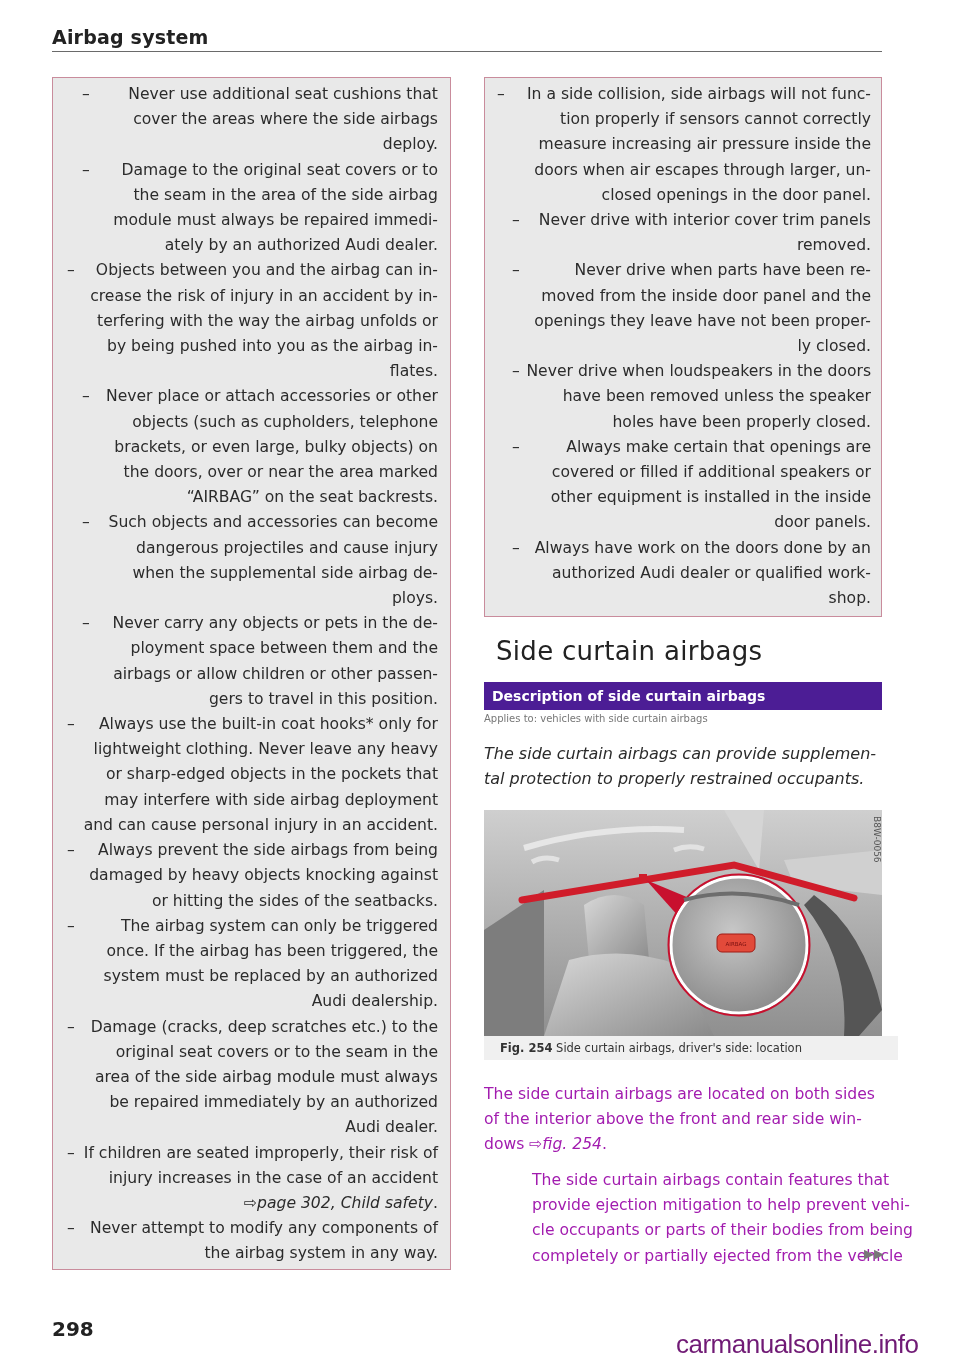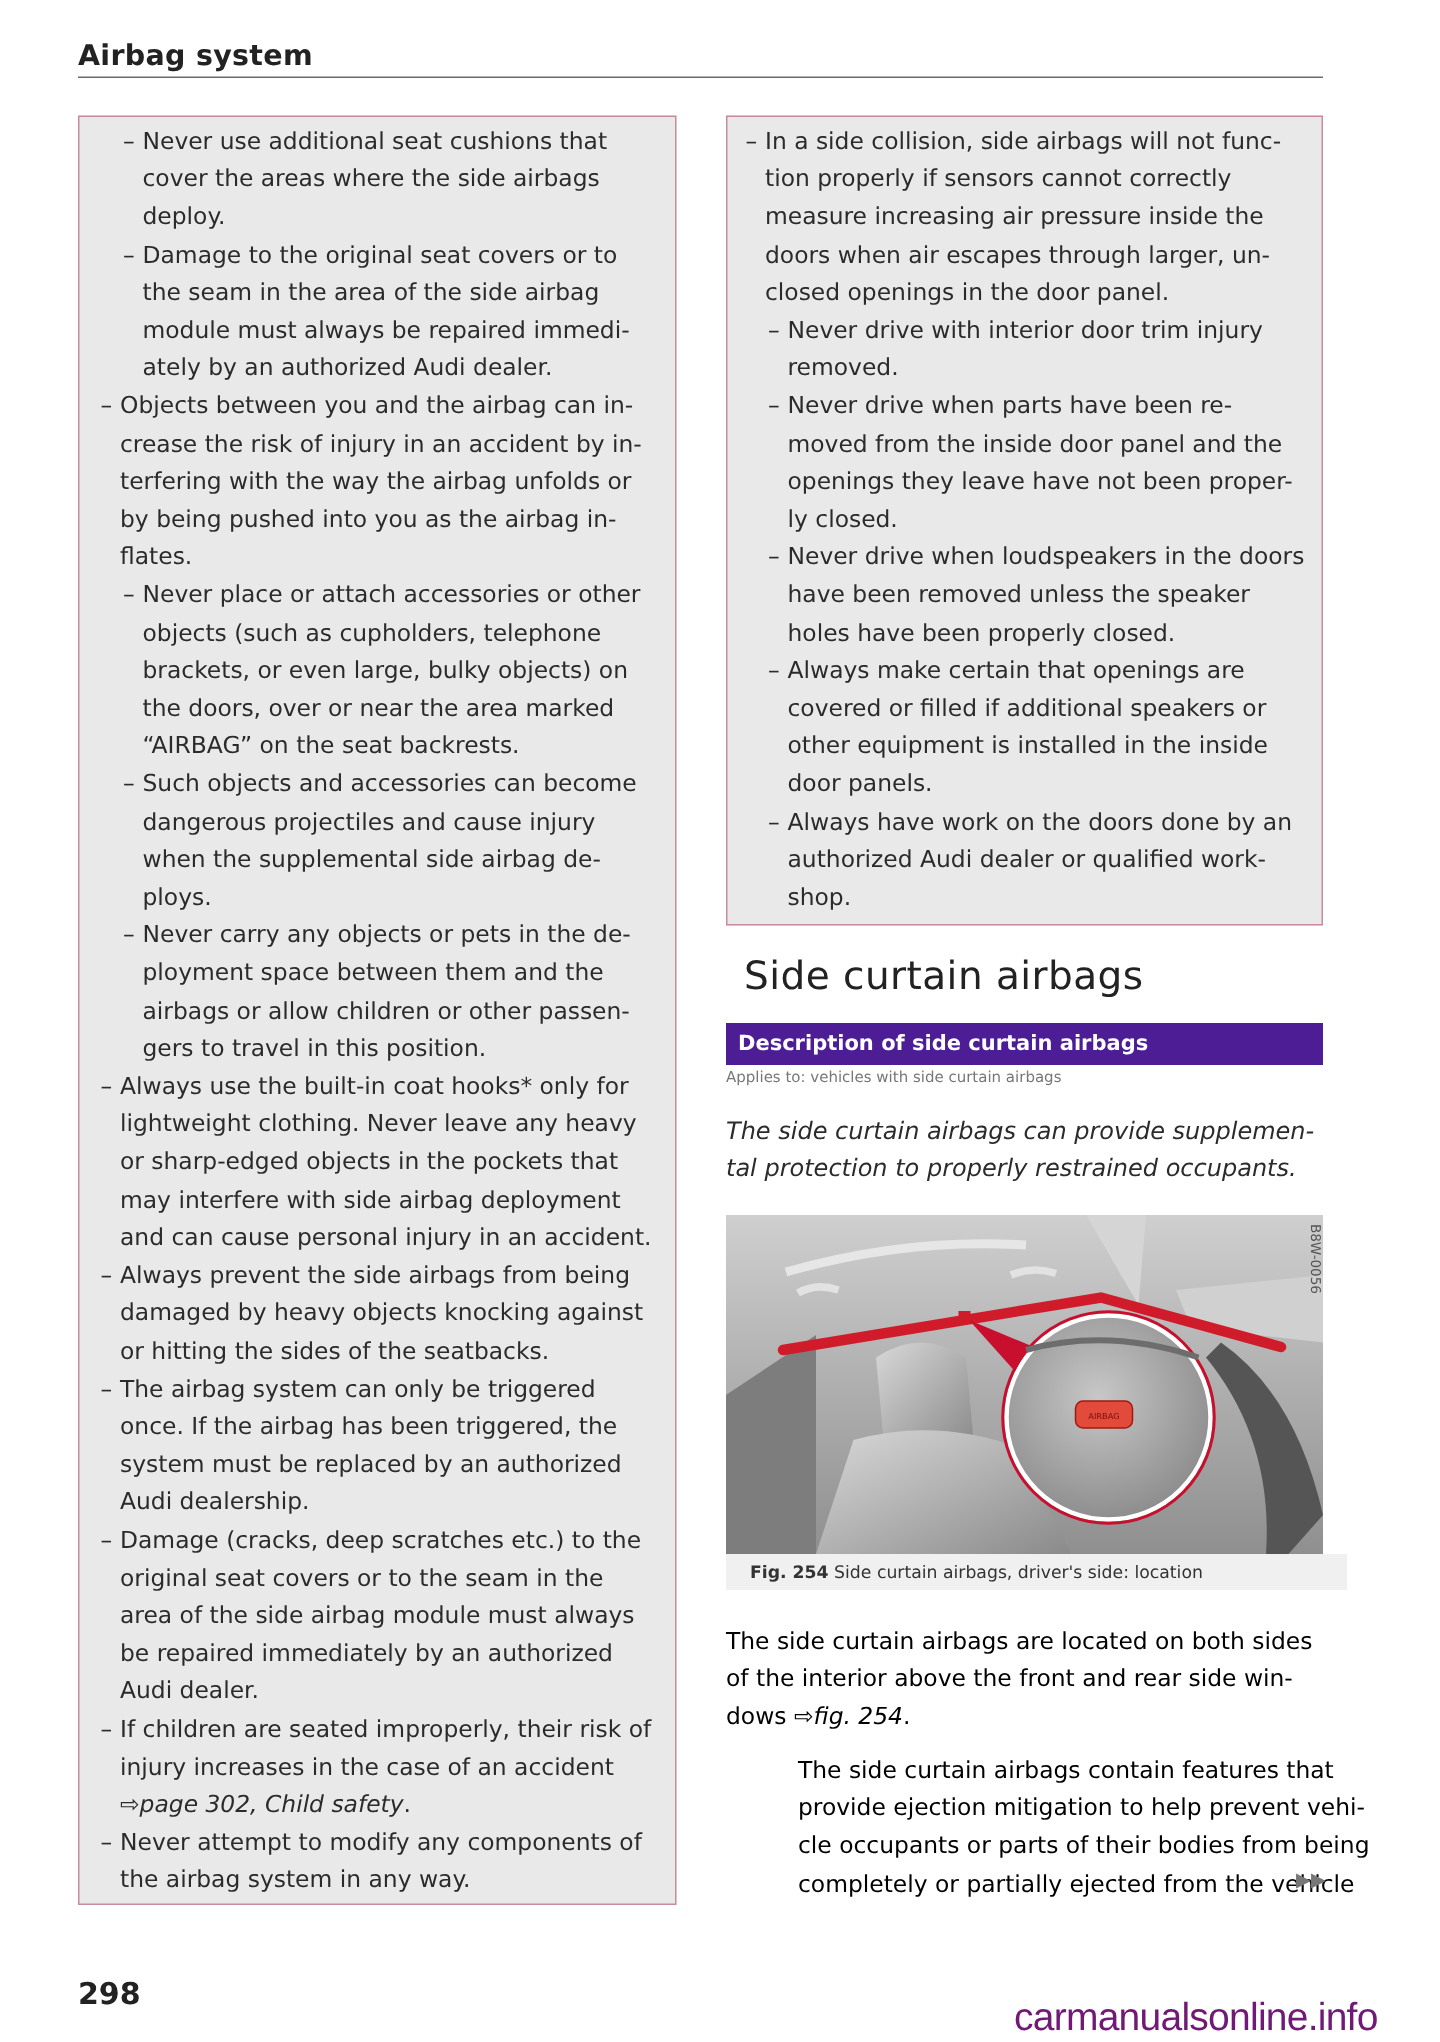--- a/index.html
+++ b/index.html
@@ -9,36 +9,36 @@
   .header-rule { position:absolute; left:52px; top:51px; width:830px; height:1px; background:#6a6a6a; }
 
   .warn-box { position:absolute; background:#e9e9e9; border:1px solid #c98c9c; box-sizing:border-box; }
   .left-box { left:52px; top:77px; width:399px; height:1193px; padding:4px 12px 0 14px; }
   .right-box { left:484px; top:77px; width:398px; height:540px; padding:4px 10px 0 12px; }
 
   .item { font-size:15.6px; line-height:25.2px; position:relative; padding-left:13px; }
   .item.sub { padding-left:28px; }
   .item .dash { position:absolute; left:0; top:0; }
   .item.sub .dash { left:15px; }
-  .item .txt { display:block; }
+  .item .txt { display:block;text-align:right; }
   .item.sub .txt, .item.top .txt { padding-left:0; }
   .ital { font-style:italic; }
 
   .section-title { position:absolute; left:480px; top:636px; font-size:26px; font-weight:normal; color:#222; letter-spacing:0.3px;margin-left:16px; }
   .red-bar { position:absolute; left:484px; top:682px; width:398px; height:28px; background:#4c1d95; color:#fff;
              font-size:14px; font-weight:bold; line-height:28px; padding-left:8px; box-sizing:border-box; }
   .applies { position:absolute; left:484px; top:713px; font-size:10px; color:#777; }
   .intro { position:absolute; left:484px; top:741px; width:400px; font-size:16px; line-height:25px; font-style:italic; color:#2b2b2b; }
 
   .figure { position:absolute; left:484px; top:810px; width:398px; height:250px; background:#f0f0f0; }
   .figure svg { display:block; }
   .fig-caption { position:absolute; left:0; top:226px; width:398px; height:24px; font-size:11.5px; line-height:24px; padding-left:16px; color:#333; background:#f0f0f0; }
   .fig-caption b { font-weight:bold; }
 
-  .para { position:absolute; left:484px; width:400px; font-size:15.6px; line-height:25.2px; color:#000000; }
+  .para { position:absolute; left:484px; width:400px; font-size:15.6px; line-height:25.2px; color:#a21caf; }
   .p1 { top:1082px; }
   .p2 { top:1168px;margin-left:48px; }
   .cont-arrow { position:absolute; left:864px; top:1246px; font-size:13px; color:#777; }
 
   .page-num { position:absolute; left:52px; top:1317px; font-size:20px; font-weight:bold; color:#222; }
   .watermark { position:absolute; left:676px; top:1329px; font-family:"Liberation Sans", sans-serif; font-size:26px; color:#701a75; letter-spacing:-0.5px; }
 </style>
 </head>
 <body>
 
@@ -95,21 +95,21 @@
       <span class="txt"><span>Never attempt to modify any components of the airbag system in any way.</span></span>
     </div>
   </div>
 <div class="warn-box right-box" id="rightBox">
     <div class="item top">
       <span class="dash">–</span>
       <span class="txt"><span>In a side collision, side airbags will not func-tion properly if sensors cannot correctly measure increasing air pressure inside the doors when air escapes through larger, un-closed openings in the door panel.</span></span>
     </div>
     <div class="item sub">
       <span class="dash">–</span>
-      <span class="txt"><span>Never drive with interior door trim injury removed.</span></span>
+      <span class="txt"><span>Never drive with interior cover trim panels removed.</span></span>
     </div>
     <div class="item sub">
       <span class="dash">–</span>
       <span class="txt"><span>Never drive when parts have been re-moved from the inside door panel and the openings they leave have not been proper-ly closed.</span></span>
     </div>
     <div class="item sub">
       <span class="dash">–</span>
       <span class="txt"><span>Never drive when loudspeakers in the doors have been removed unless the speaker holes have been properly closed.</span></span>
     </div>
     <div class="item sub">

